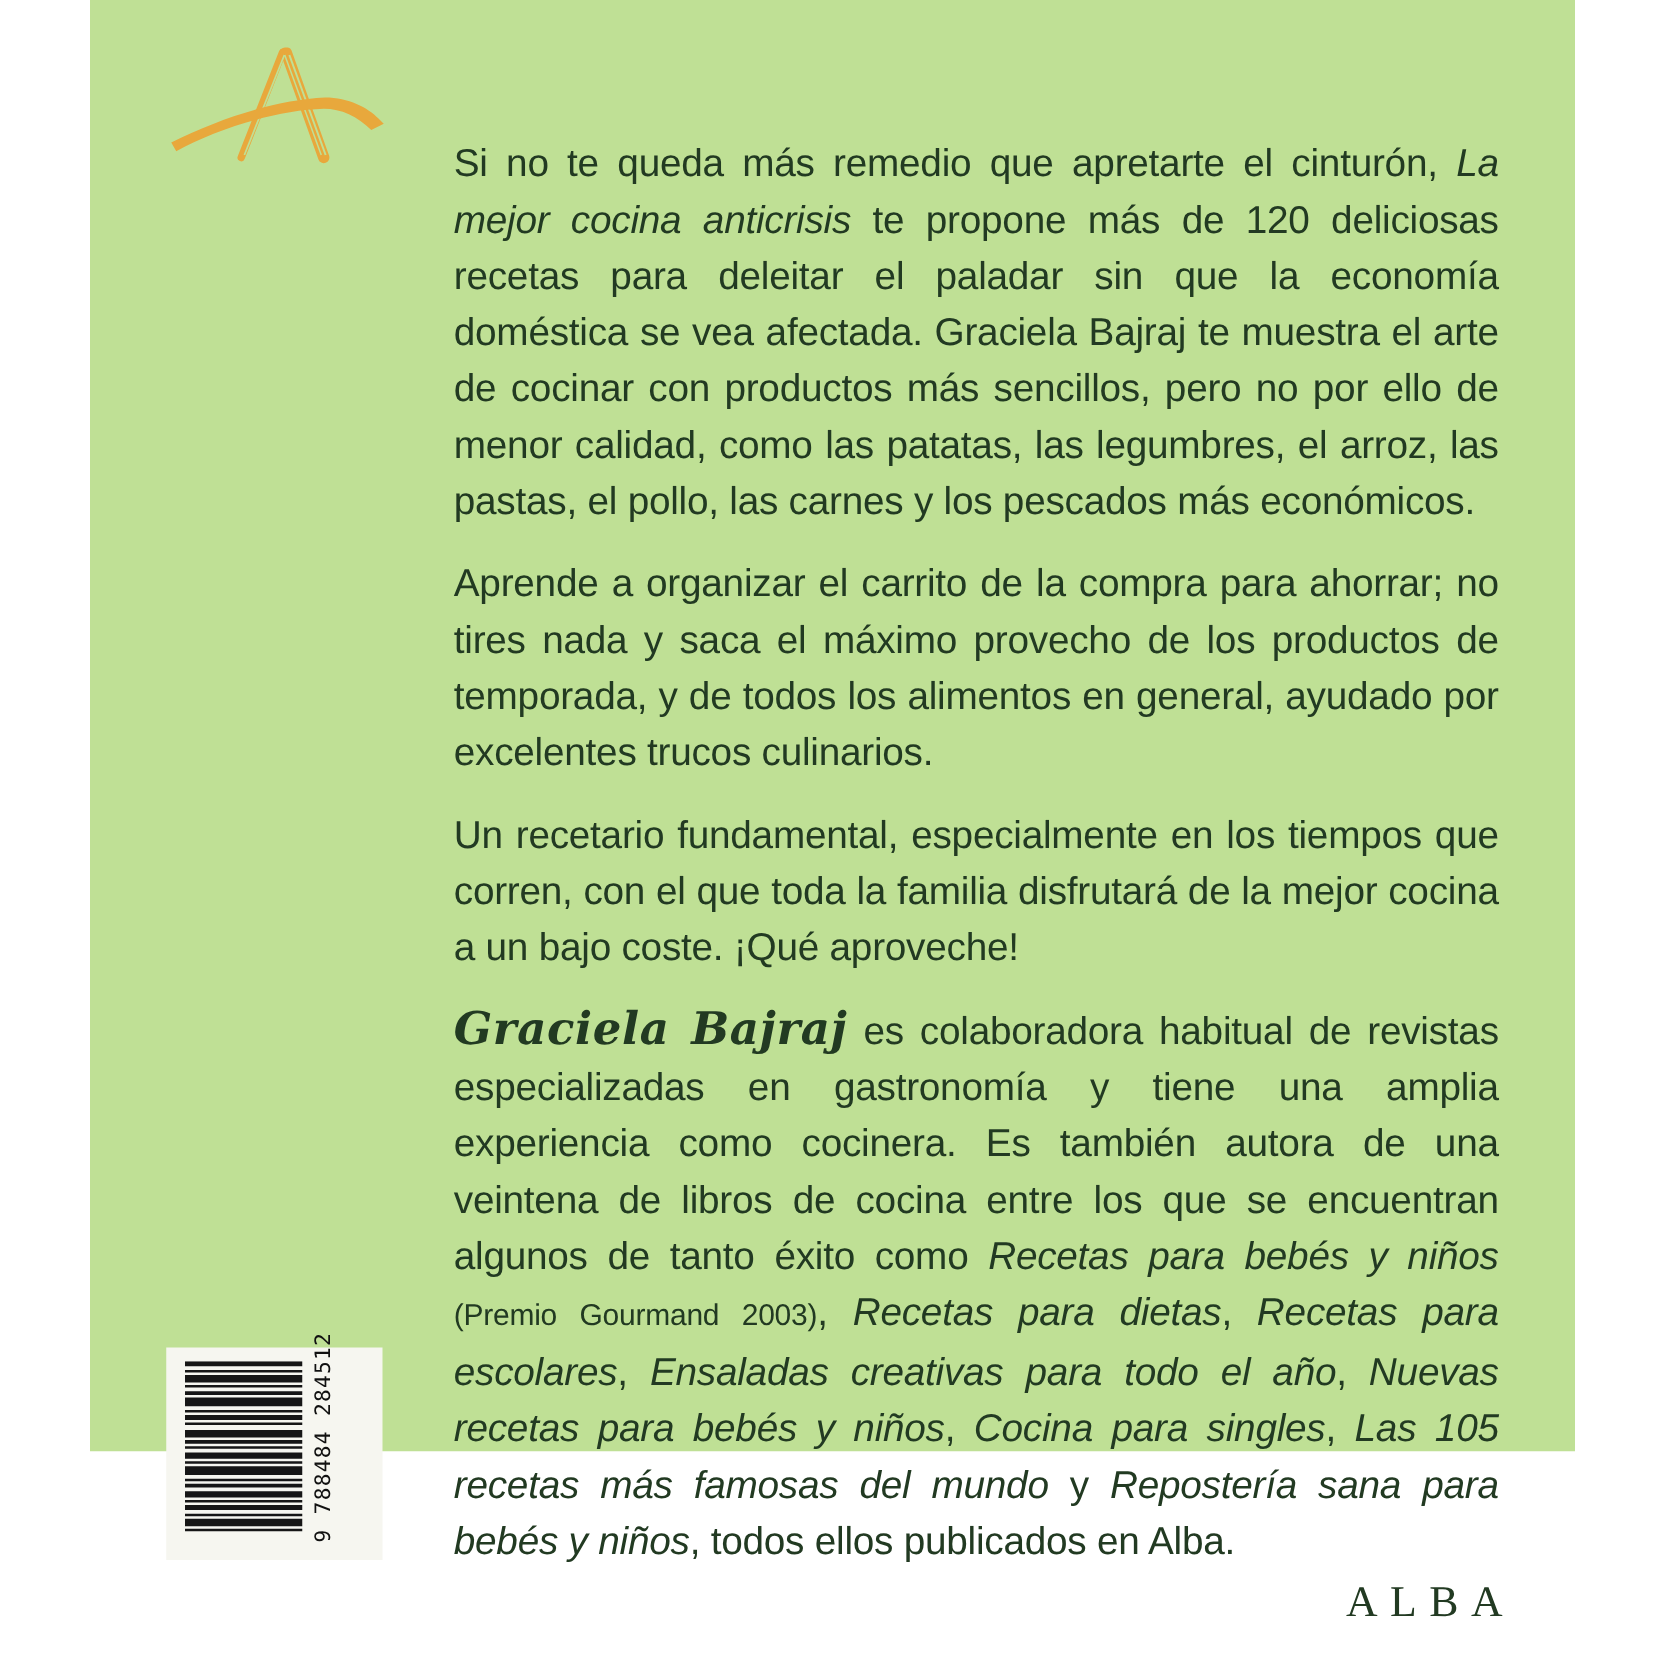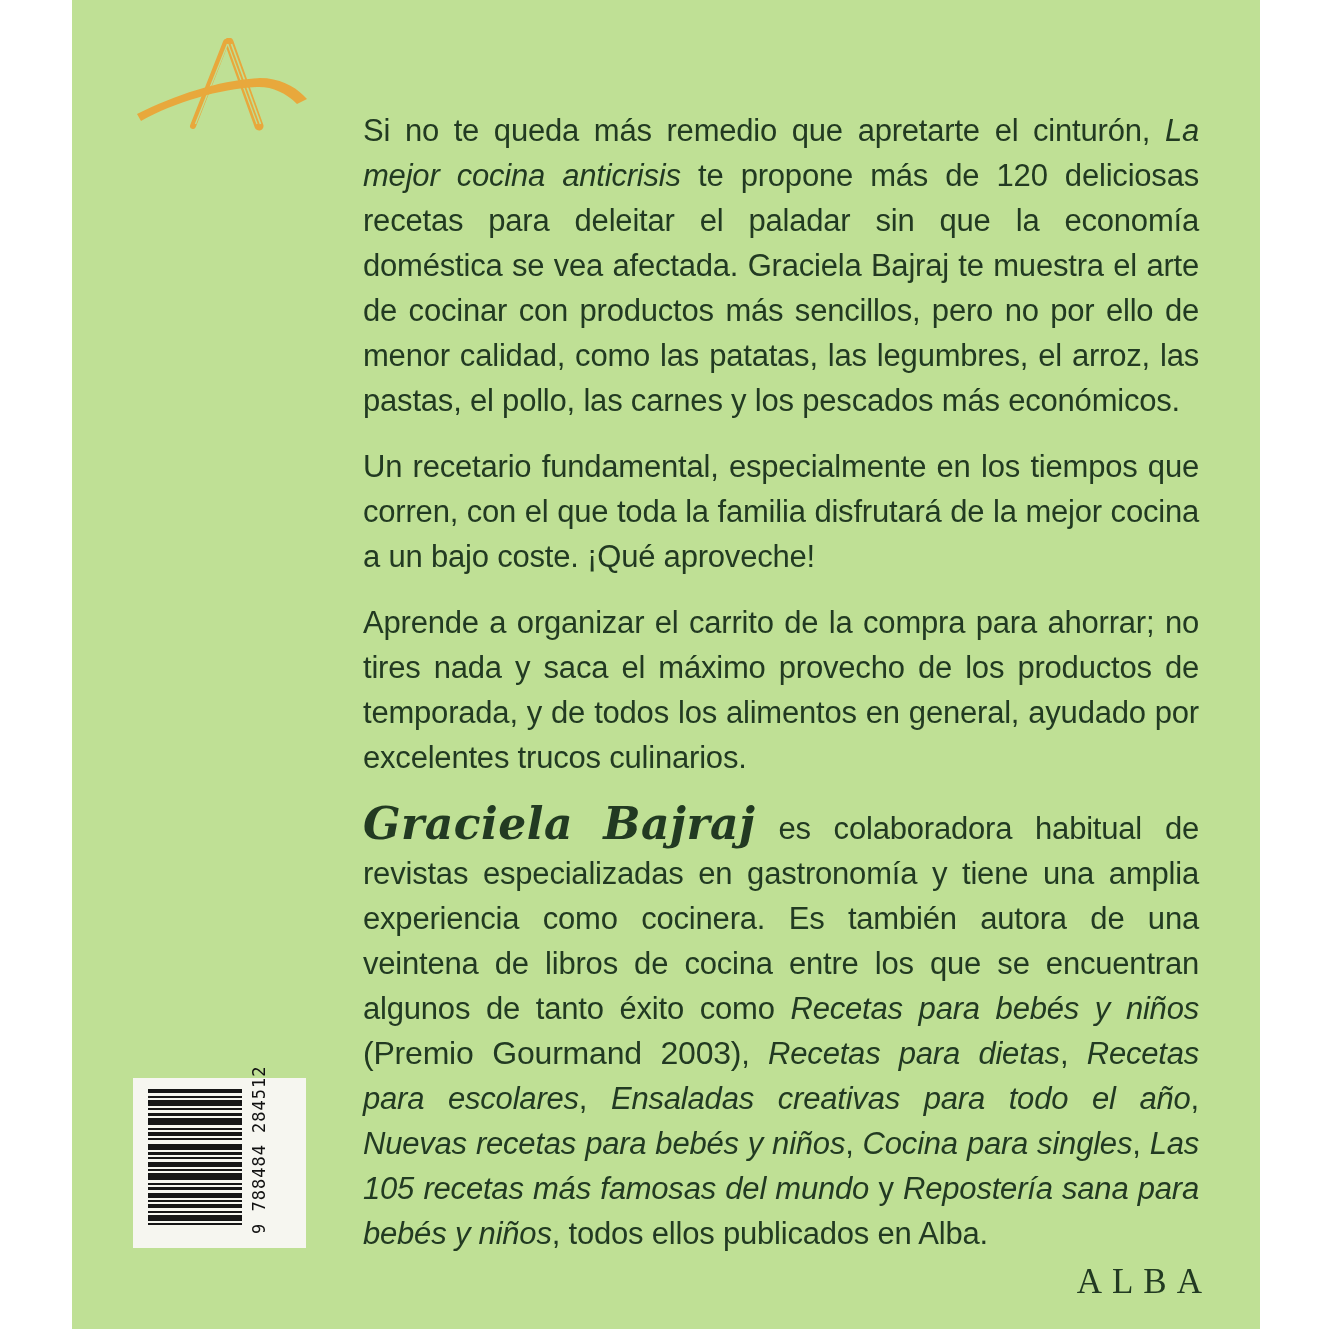--- a/index.html
+++ b/index.html
@@ -14,43 +14,43 @@
   html,body{background:var(--page-bg);}
   .canvas{
     position:relative;
     width:1329px;height:1329px;
     background:var(--page-bg);
     overflow:hidden;
     font-family:"Liberation Sans", sans-serif;
   }
   .cover{
     position:absolute;
-    left:72px;top:0;width:1188px;height:1329px;
+    left:72px;top:0;width:1188px;height:1161px;
     background:var(--cover-bg);
   }
   
   .logo{
     position:absolute;left:63px;top:38px;width:200px;height:100px;
   }
   
   .text-block{
     position:absolute;left:291px;top:108px;width:836px;
     color:var(--ink);
     font-size:31px;line-height:45px;
     letter-spacing:-0.2px;
     text-align:justify;
   }
   .para{margin:0 0 21px 0;}
   .seg-normal{font-style:normal;}
   .seg-italic{font-style:italic;}
-  .seg-small{font-style:normal;font-size:32px;}
+  .seg-small{font-style:normal;font-size:24px;}
   .seg-script{
     font-family:"DejaVu Serif", serif;
     font-style:italic;font-weight:bold;
-    font-size:44px;letter-spacing:0.5px;
+    font-size:36px;letter-spacing:0.5px;
   }
   
   .barcode-label{
     position:absolute;left:61px;top:1078px;width:173px;height:170px;
     background:var(--label-bg);
   }
   .barcode-bars{
     position:absolute;left:15px;top:11px;width:94px;height:138px;
     overflow:hidden;
   }
@@ -88,22 +88,22 @@
         <path d="M92.5,6 L60.5,86" stroke="#bfe095" stroke-width="1.4" fill="none"></path>
         <path d="M96.5,6 L125.5,86" stroke="#bfe095" stroke-width="1.6" fill="none"></path>
         <path d="M92.8,6 L122,86" stroke="#bfe095" stroke-width="1.2" fill="none"></path>
 
         <path d="M2,76 C42,56 86,42 125,40 C144,40 159,48 168,57 L172,61 L162,66 C151,55 138,49 124,49 C88,50 40,64 6,83 Z" fill="#e8a83c"></path>
       </svg>
     </div>
 
     <div class="text-block">
       <p class="para"><span class="seg-normal">Si no te queda más remedio que apretarte el cinturón, </span><span class="seg-italic">La mejor cocina anticrisis</span><span class="seg-normal"> te propone más de 120 deliciosas recetas para deleitar el paladar sin que la economía doméstica se vea afectada. Graciela Bajraj te muestra el arte de cocinar con productos más sencillos, pero no por ello de menor calidad, como las patatas, las legumbres, el arroz, las pastas, el pollo, las carnes y los pescados más económicos.</span></p>
+      <p class="para"><span class="seg-normal">Aprende a organizar el carrito de la compra para ahorrar; no tires nada y saca el máximo provecho de los productos de temporada, y de todos los alimentos en general, ayudado por excelentes trucos culinarios.</span></p>
       <p class="para"><span class="seg-normal">Un recetario fundamental, especialmente en los tiempos que corren, con el que toda la familia disfrutará de la mejor cocina a un bajo coste. ¡Qué aproveche!</span></p>
-      <p class="para"><span class="seg-normal">Aprende a organizar el carrito de la compra para ahorrar; no tires nada y saca el máximo provecho de los productos de temporada, y de todos los alimentos en general, ayudado por excelentes trucos culinarios.</span></p>
       <p class="para"><span class="seg-script">Graciela Bajraj</span><span class="seg-normal"> es colaboradora habitual de revistas especializadas en gastronomía y tiene una amplia experiencia como cocinera. Es también autora de una veintena de libros de cocina entre los que se encuentran algunos de tanto éxito como </span><span class="seg-italic">Recetas para bebés y niños</span><span class="seg-normal"> </span><span class="seg-small">(Premio Gourmand 2003)</span><span class="seg-normal">, </span><span class="seg-italic">Recetas para dietas</span><span class="seg-normal">, </span><span class="seg-italic">Recetas para escolares</span><span class="seg-normal">, </span><span class="seg-italic">Ensaladas creativas para todo el año</span><span class="seg-normal">, </span><span class="seg-italic">Nuevas recetas para bebés y niños</span><span class="seg-normal">, </span><span class="seg-italic">Cocina para singles</span><span class="seg-normal">, </span><span class="seg-italic">Las 105 recetas más famosas del mundo</span><span class="seg-normal"> y </span><span class="seg-italic">Repostería sana para bebés y niños</span><span class="seg-normal">, todos ellos publicados en Alba.</span></p>
     </div>
 
     <div class="barcode-label">
       <div class="barcode-bars">
           <div class="bar" style="height: 4px; margin-bottom: 3px;"></div>
           <div class="bar" style="height: 2px; margin-bottom: 2px;"></div>
           <div class="bar" style="height: 6px; margin-bottom: 2px;"></div>
           <div class="bar" style="height: 2px; margin-bottom: 3px;"></div>
           <div class="bar" style="height: 3px; margin-bottom: 2px;"></div>

